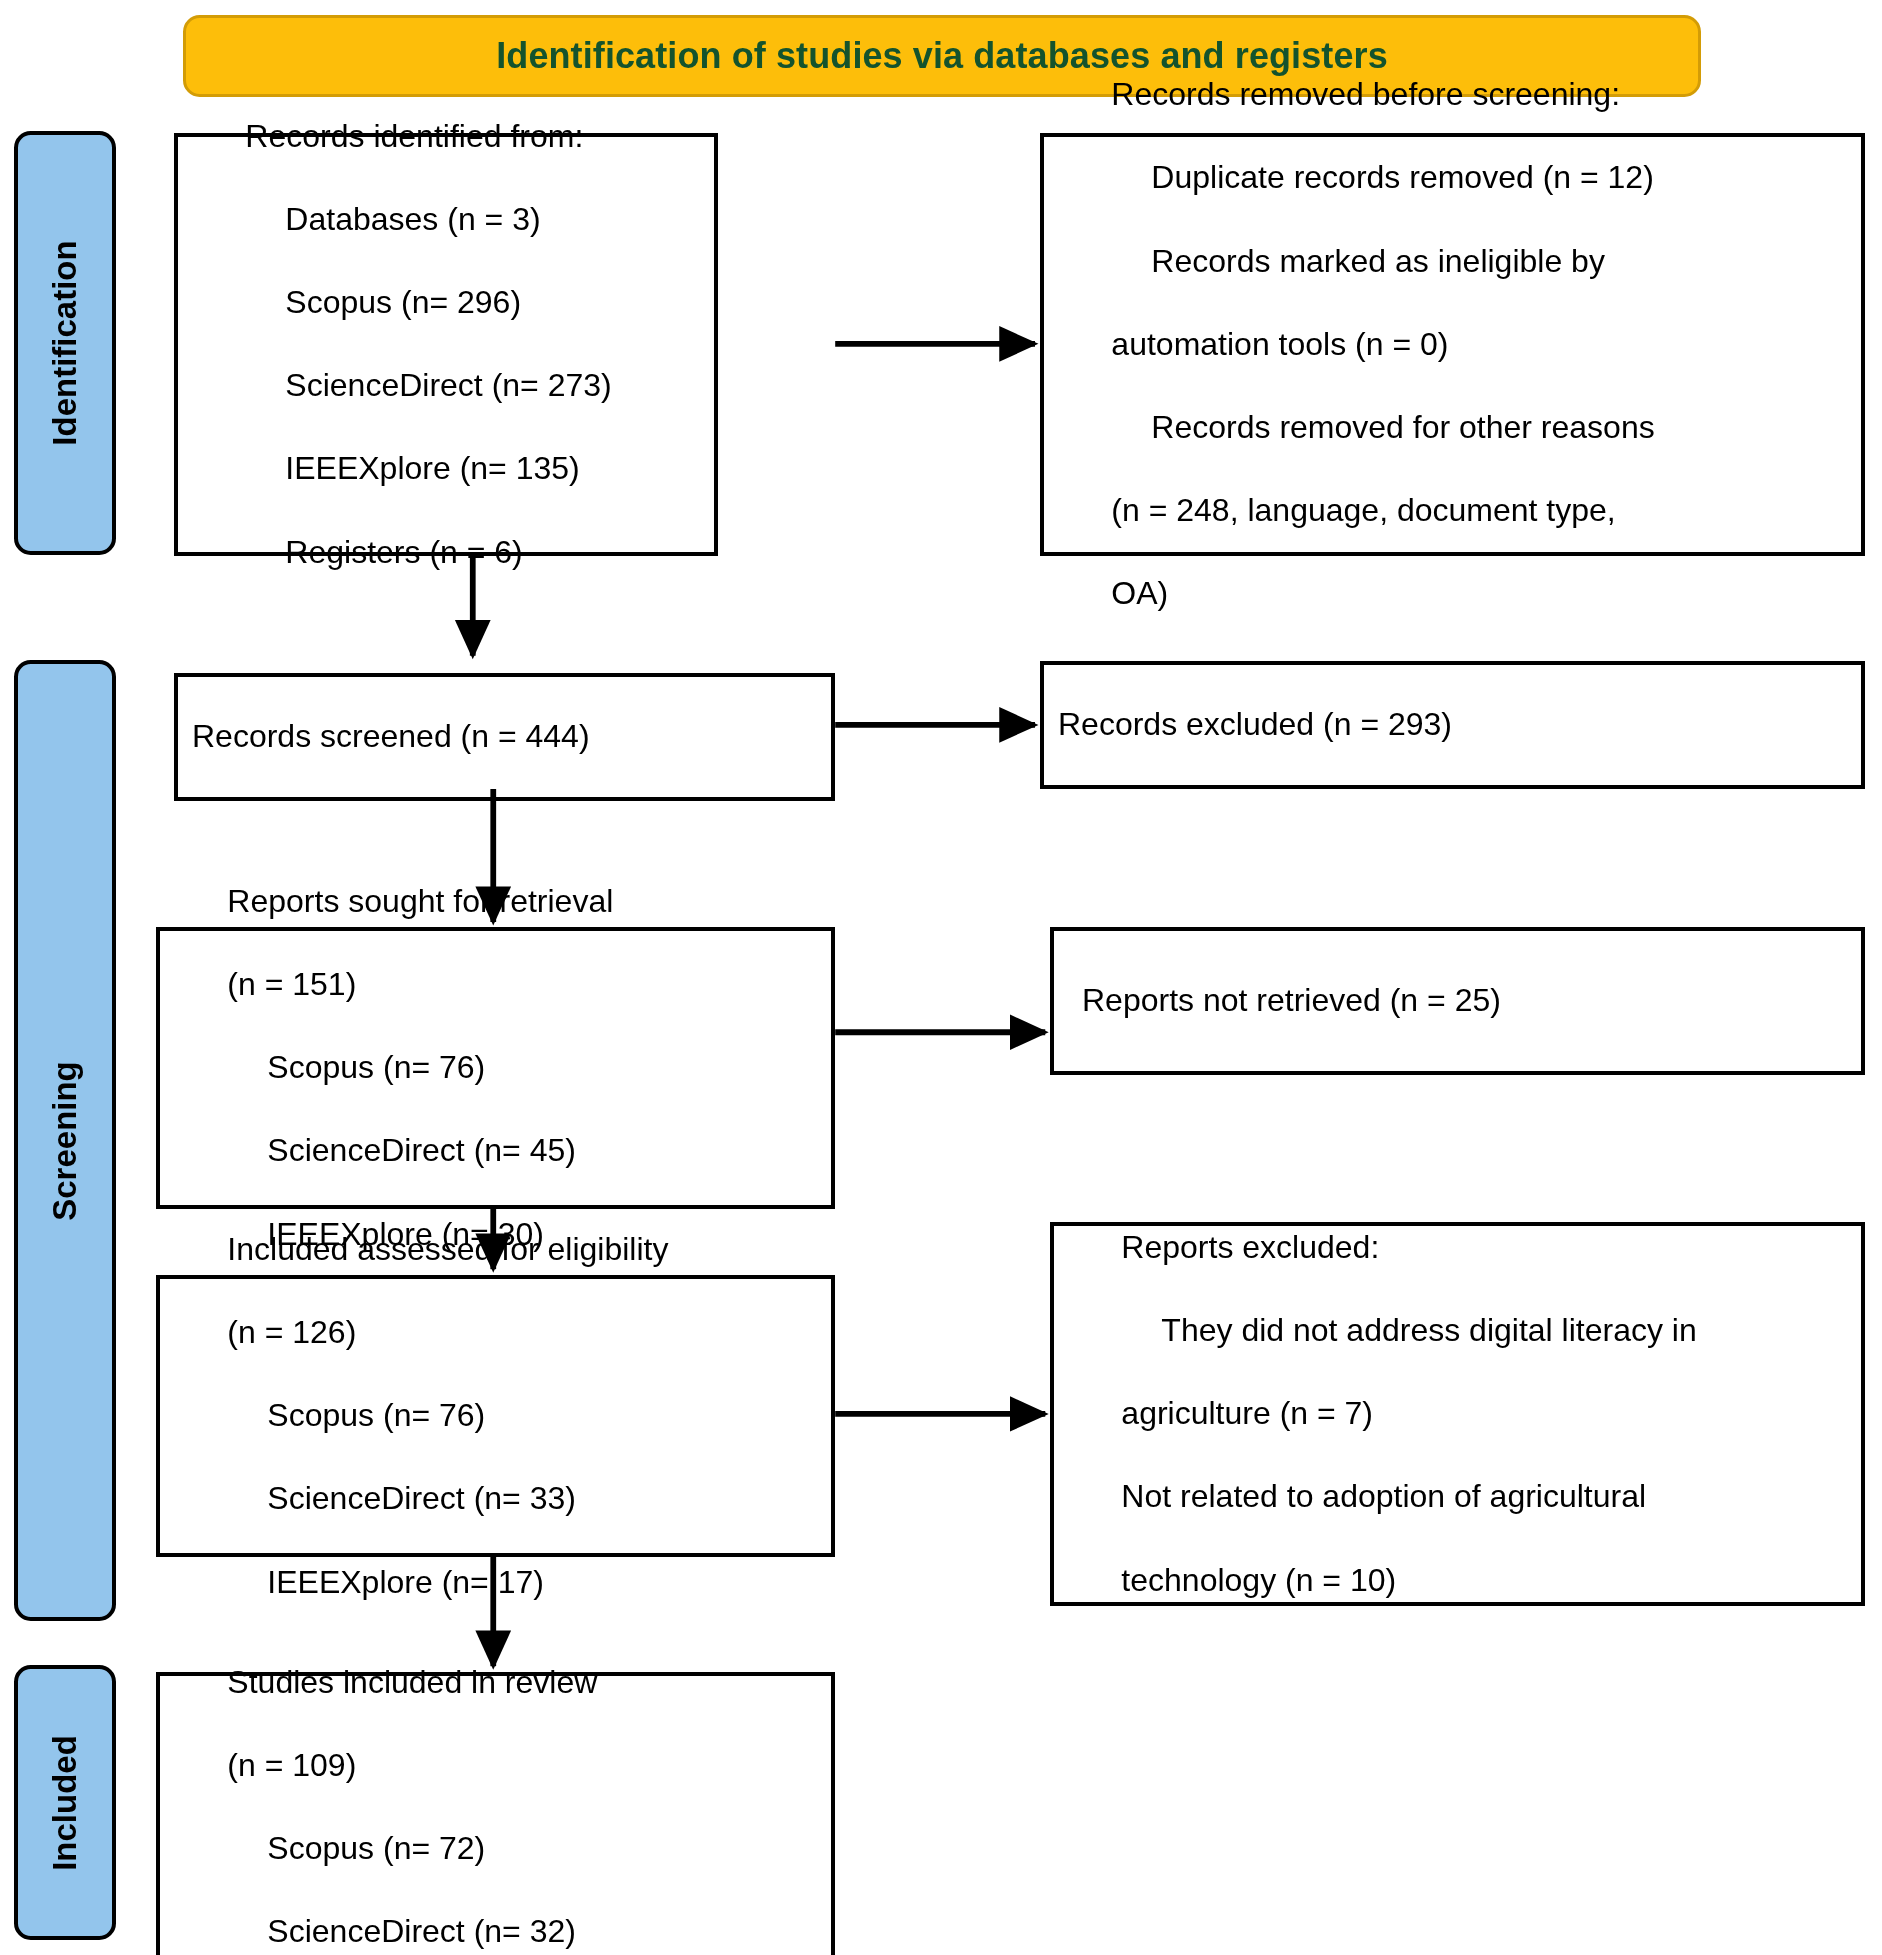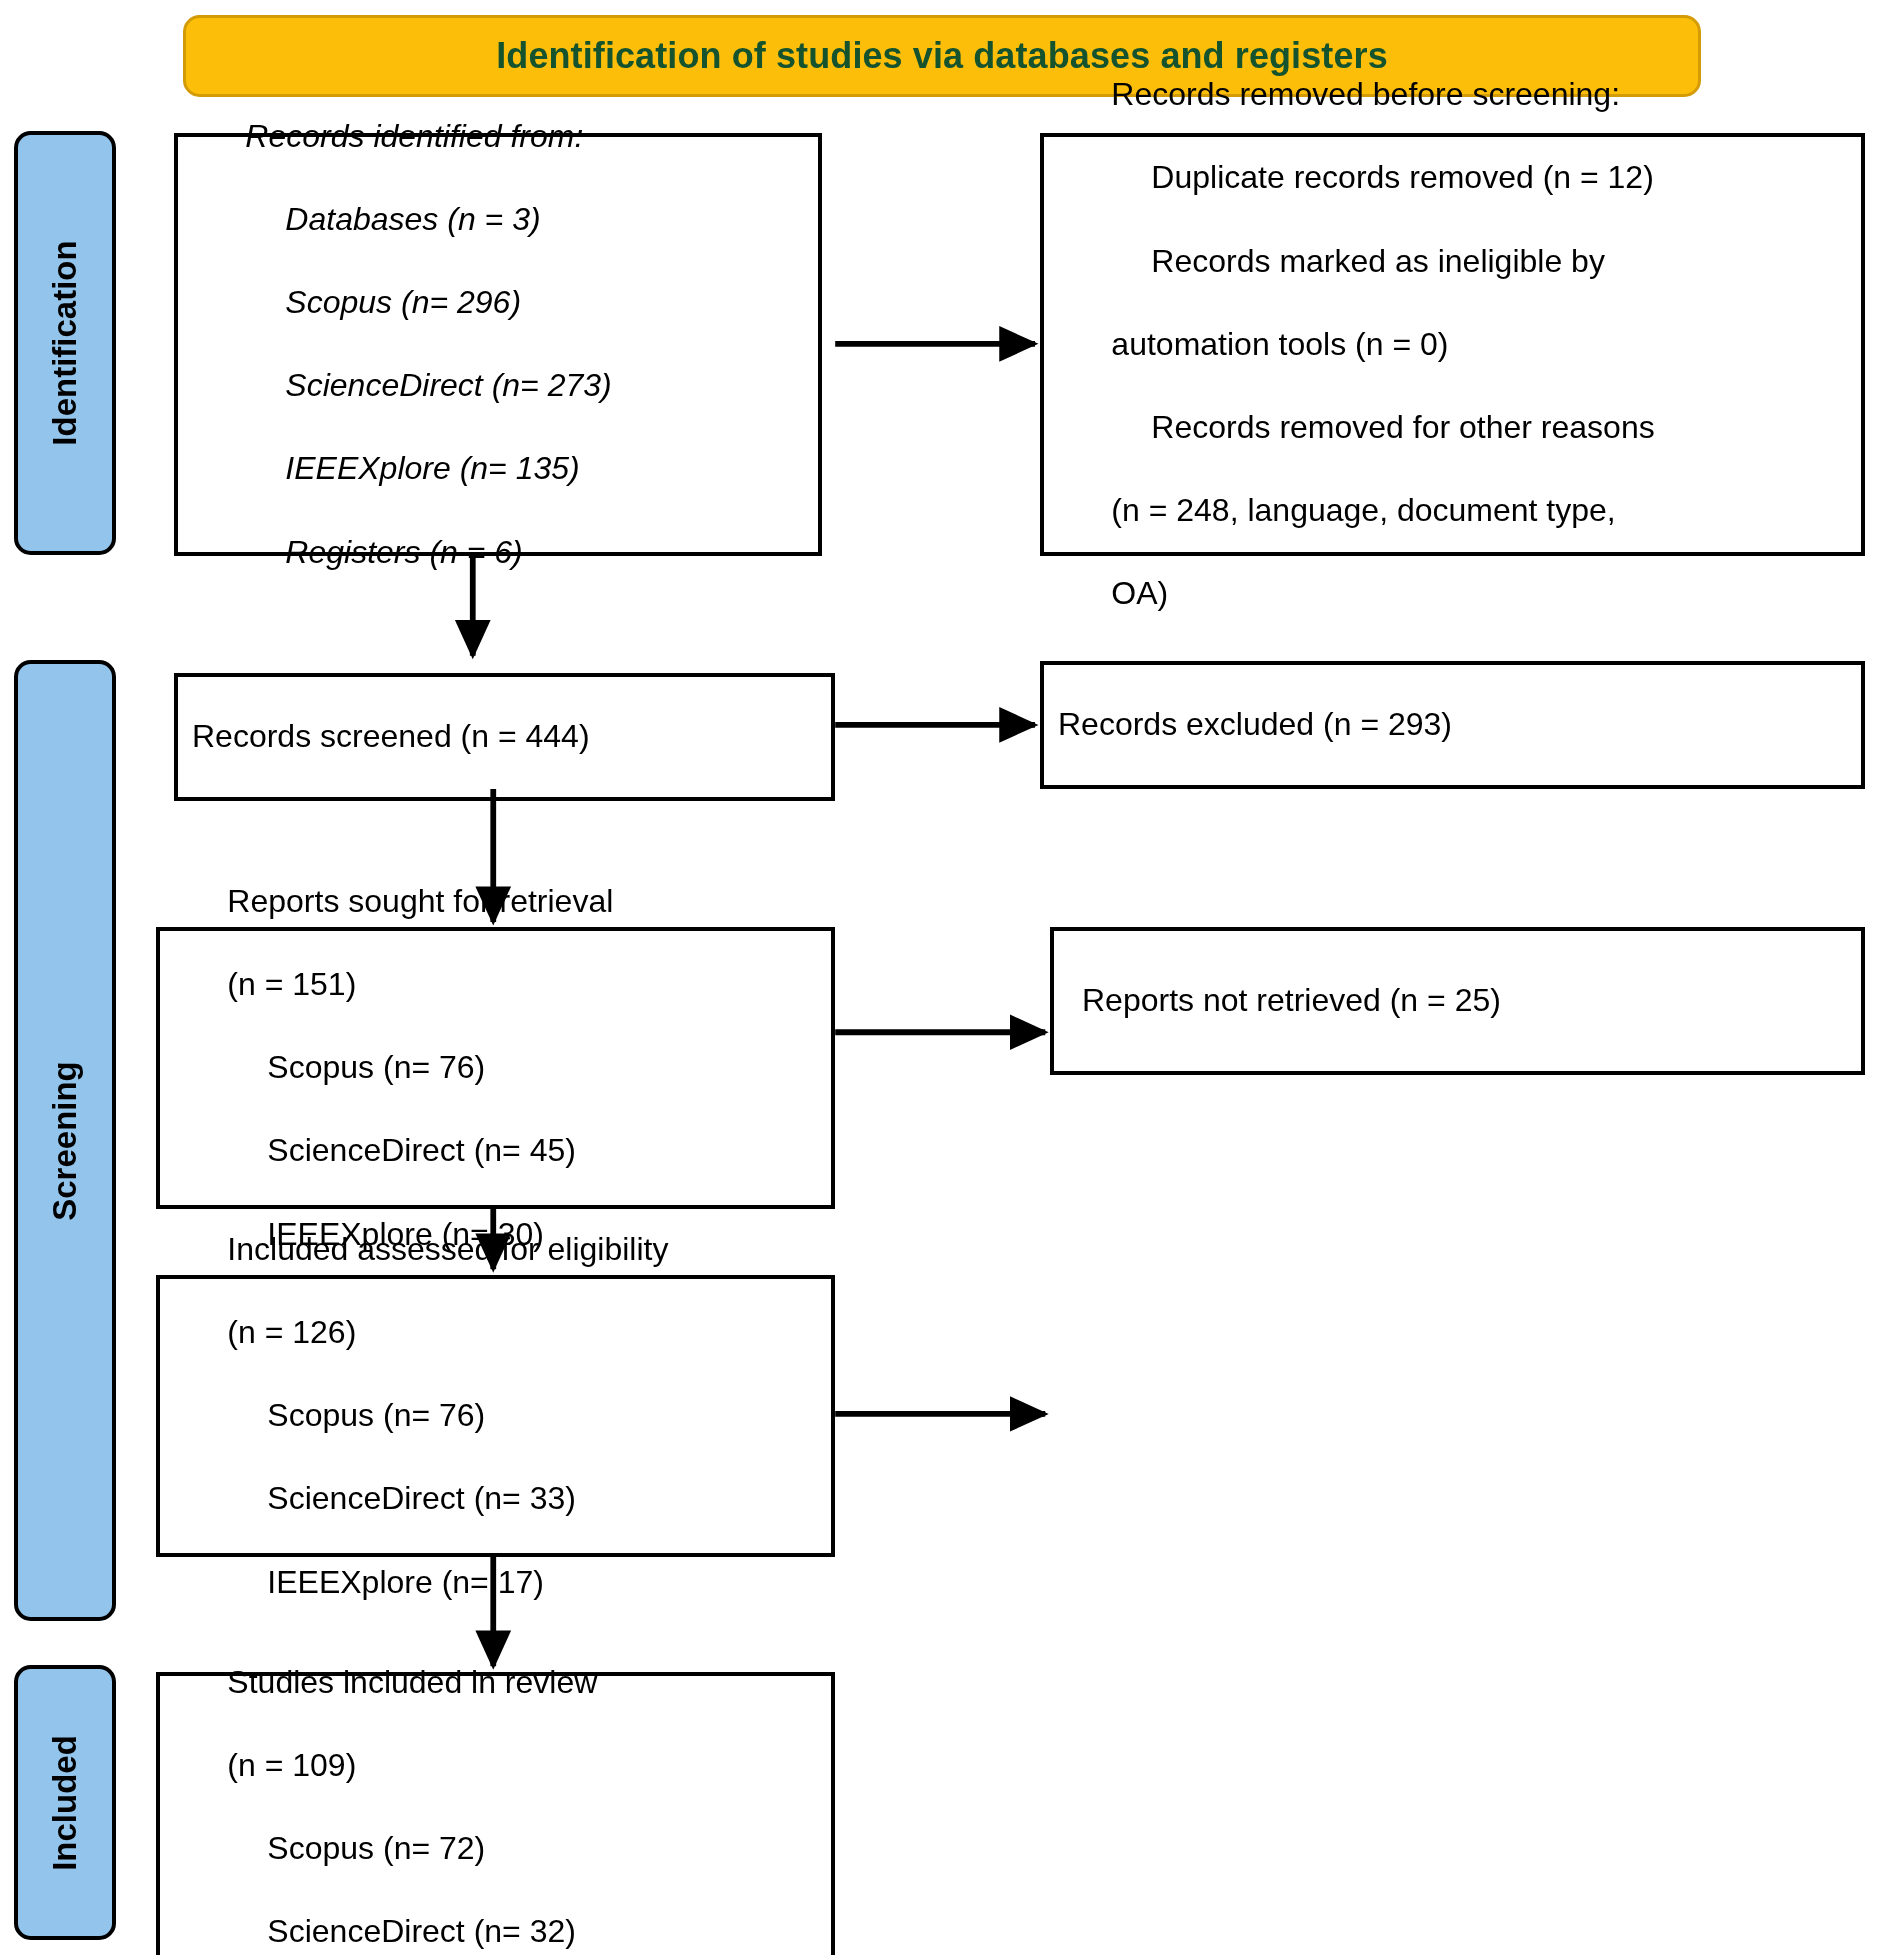--- a/index.html
+++ b/index.html
@@ -78,21 +78,21 @@
     line-height: 1.30;
     color: #000000;
     padding: 0 14px;
     width: 100%;
     white-space: pre-wrap;
   }
   .box-text .ital { }
   .box-text .ind  { display: inline-block; width: 40px; }
 
   
-  #box-identified      { left: 174px; top: 133px;  width: 648px; height: 423px; font-style: italic; }
+  #box-identified      { left: 174px; top: 133px;  width: 544px; height: 423px; }
   #box-screened        { left: 174px; top: 661px; width: 661px; height: 128px; margin-top: 12px; }
   #box-sought          { left: 156px; top: 927px; width: 679px; height: 282px; }
   #box-assessed        { left: 156px; top: 1275px; width: 679px; height: 282px; }
   #box-included        { left: 156px; top: 1672px; width: 679px; height: 354px; }
 
   
   #box-removed         { left: 1040px; top: 133px;  width: 825px; height: 423px; }
   #box-excluded-rec    { left: 1040px; top: 661px; width: 825px; height: 128px; justify-content: center; }
   #box-not-retrieved   { left: 1050px; top: 927px; width: 815px; height: 148px; padding-left: 14px; }
   #box-excluded-rep    { left: 1050px; top: 1222px; width: 815px; height: 384px; }
@@ -173,20 +173,29 @@
   <div class="box" id="box-assessed">
     <div class="box-text">
       <span>Included assessed for eligibility</span><br>
       <span>(n = 126)</span><br>
       <span class="ind"></span><span>Scopus (n= 76)</span><br>
       <span class="ind"></span><span>ScienceDirect (n= 33)</span><br>
       <span class="ind"></span><span>IEEEXplore (n= 17)</span>
     </div>
   </div>
 
+  <div class="box" id="box-excluded-rep">
+    <div class="box-text">
+      <span>Reports excluded:</span><br>
+      <span class="ind"></span><span>They did not address digital literacy in</span><br>
+      <span>agriculture (n = 7)</span><br>
+      <span>Not related to adoption of agricultural</span><br>
+      <span>technology (n = 10)</span>
+    </div>
+  </div>
 
   <div class="box" id="box-included">
     <div class="box-text">
       <span>Studies included in review</span><br>
       <span>(n = 109)</span><br>
       <span class="ind"></span><span>Scopus (n= 72)</span><br>
       <span class="ind"></span><span>ScienceDirect (n= 32)</span><br>
       <span class="ind"></span>
     </div>
   </div>

